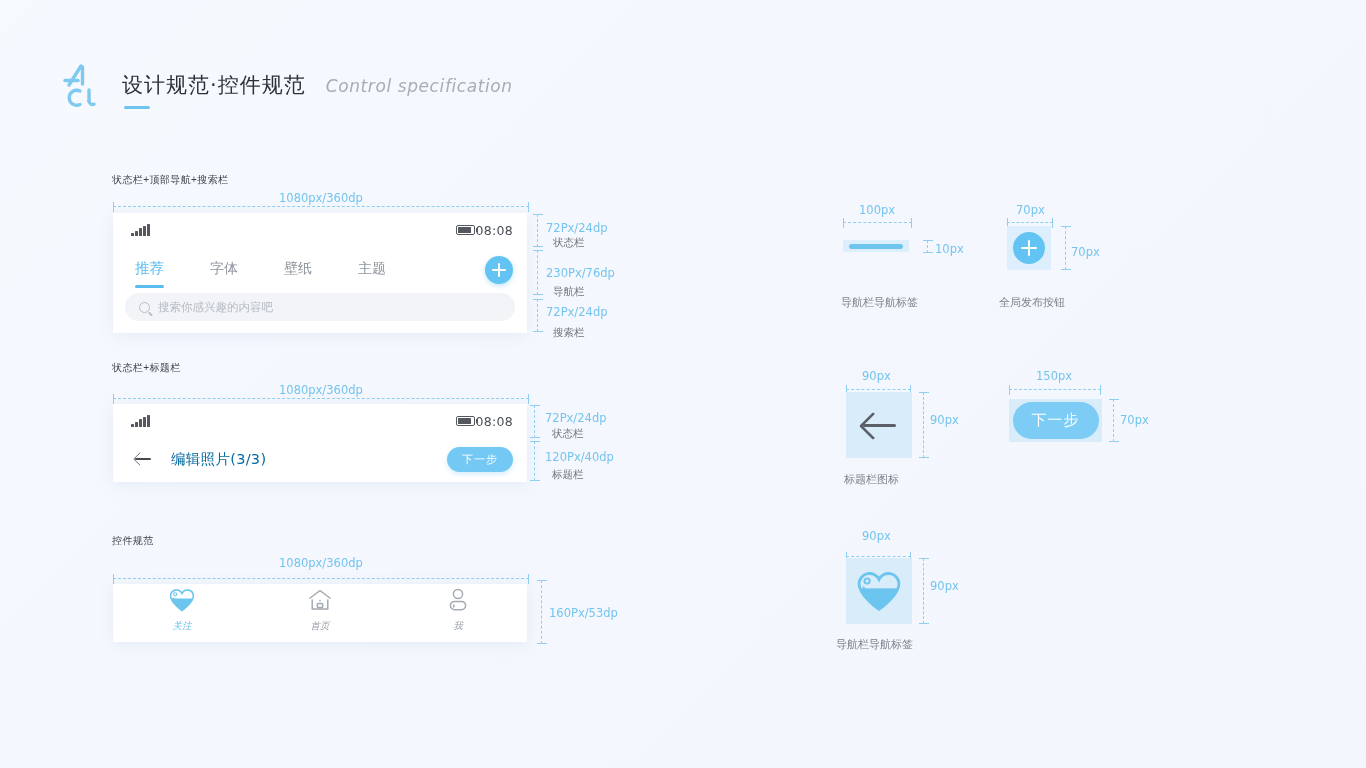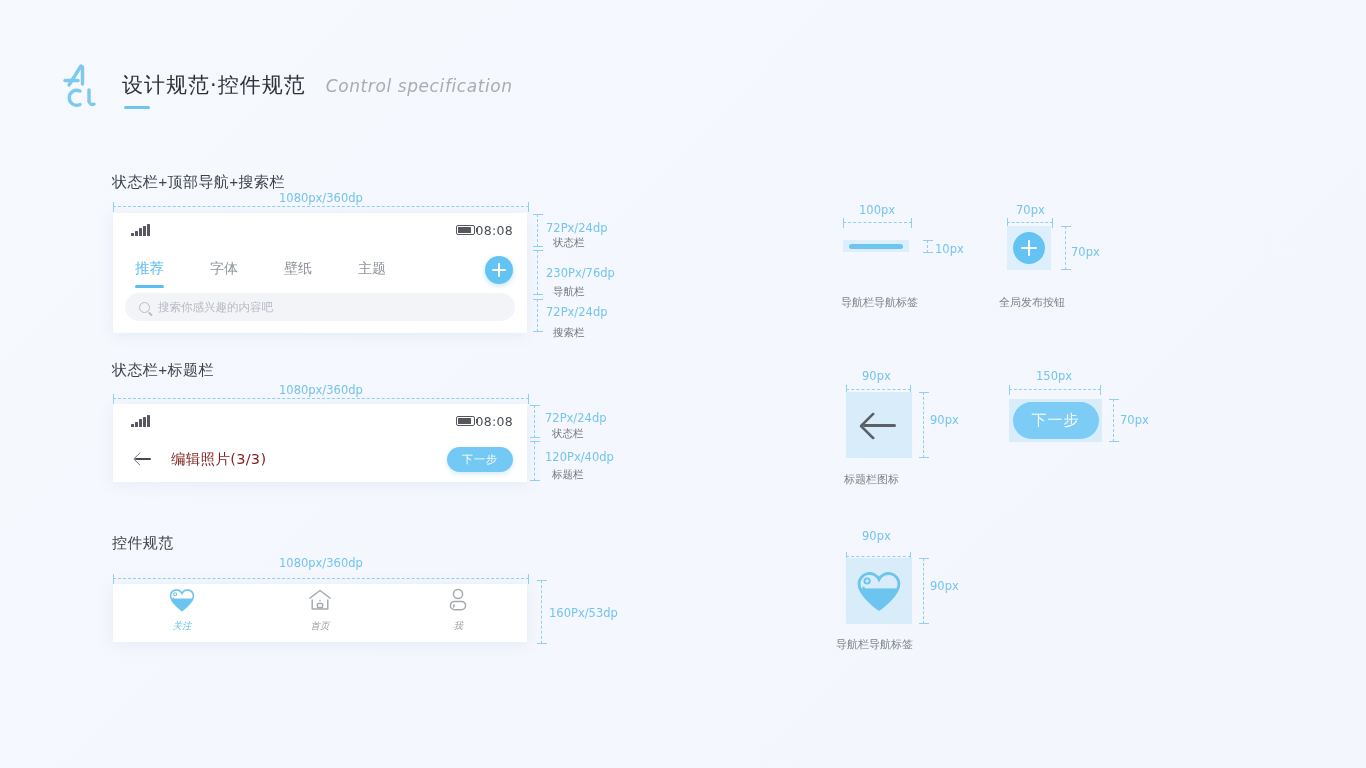--- a/index.html
+++ b/index.html
@@ -17,22 +17,22 @@
   .logo { width: 40px; height: 50px; position: relative; flex: 0 0 auto; }
   .title-wrap { margin-left: 22px; position: relative; }
   .title-cn { font-size: 21px; color: #2b3138; letter-spacing: 1px; font-weight: 500;
               font-family: "DejaVu Sans","Liberation Sans",sans-serif; }
   .title-en { font-size: 17px; color: #a7adb6; letter-spacing: .6px; margin-left: 20px;
               font-family: "DejaVu Sans","Liberation Sans", sans-serif; font-style: italic; }
   .title-line { position: absolute; left: 2px; bottom: -10px; width: 26px; height: 3px;
                 background: #6fc4f0; border-radius: 2px; }
 
   
-  .section-title { position: absolute; font-size: 15px; color: #3d434b; letter-spacing: .4px;
-                   font-family: Liberation Mono, monospace; text-align: right; }
+  .section-title { position: absolute; font-size: 10px; color: #3d434b; letter-spacing: .4px;
+                   font-family: Liberation Sans, sans-serif; text-align: right; }
   .mock { position: absolute; background:#ffffff; width: 414px;
           box-shadow: 0 2px 14px rgba(120,160,200,.13); }
 
   
   .statusbar { height: 34px; display:flex; align-items:center; padding: 0 14px 0 18px; }
   .sb-right { margin-left:auto; display:flex; align-items:center; }
   .sb-time { font-size: 12.5px; color:#4a4f56; font-family:"DejaVu Sans",sans-serif; letter-spacing:.3px;}
   .signal { display:flex; align-items:flex-end; gap:1.5px; height: 12px; }
   .signal i { width:2.6px; background:#55595f; display:block; border-radius:.5px; }
   .signal i:nth-child(1){height:3px;} .signal i:nth-child(2){height:5.5px;}
@@ -69,21 +69,21 @@
           font-family:"DejaVu Sans","Liberation Sans",sans-serif;}
 
   
   .titlebar { height:42px; display:flex; align-items:center; padding: 0 14px 0 20px; }
   .back-arrow { width:20px;height:20px;position:relative;flex:0 0 auto;}
   .back-arrow::before{content:'';position:absolute;left:2px;top:9.2px;width:16px;height:1.9px;
                       background:#454a52;border-radius:1px;}
   .back-arrow::after{content:'';position:absolute;left:2px;top:5.3px;width:9px;height:9px;
                      border-left:1.9px solid #454a52;border-bottom:1.9px solid #454a52;
                      transform:rotate(45deg);border-radius:1px;}
-  .tb-title{font-size:14.5px;color:#7f1d1d;margin-left:18px;letter-spacing:.3px;
+  .tb-title{font-size:14.5px;color:#0369a1;margin-left:18px;letter-spacing:.3px;
             font-family:"DejaVu Sans","Liberation Sans",sans-serif;}
   .next-btn{margin-left:auto;background:#73c8f4;color:#fff;font-size:11px;border-radius:13px;
             padding:5px 15px;letter-spacing:1px;box-shadow:0 2px 5px rgba(100,190,240,.3);
             font-family:"DejaVu Sans","Liberation Sans",sans-serif;border:none;}
 
   
   .bottomnav{height:52px;display:flex;align-items:center;}
   .bn-item{flex:1;display:flex;flex-direction:column;align-items:center;gap:4px;}
   .bn-label{font-size:9.5px;color:#9aa0a8;font-family:"DejaVu Sans","Liberation Sans",sans-serif;font-style:italic;}
   .bn-item.active .bn-label{color:#63bdea;}

